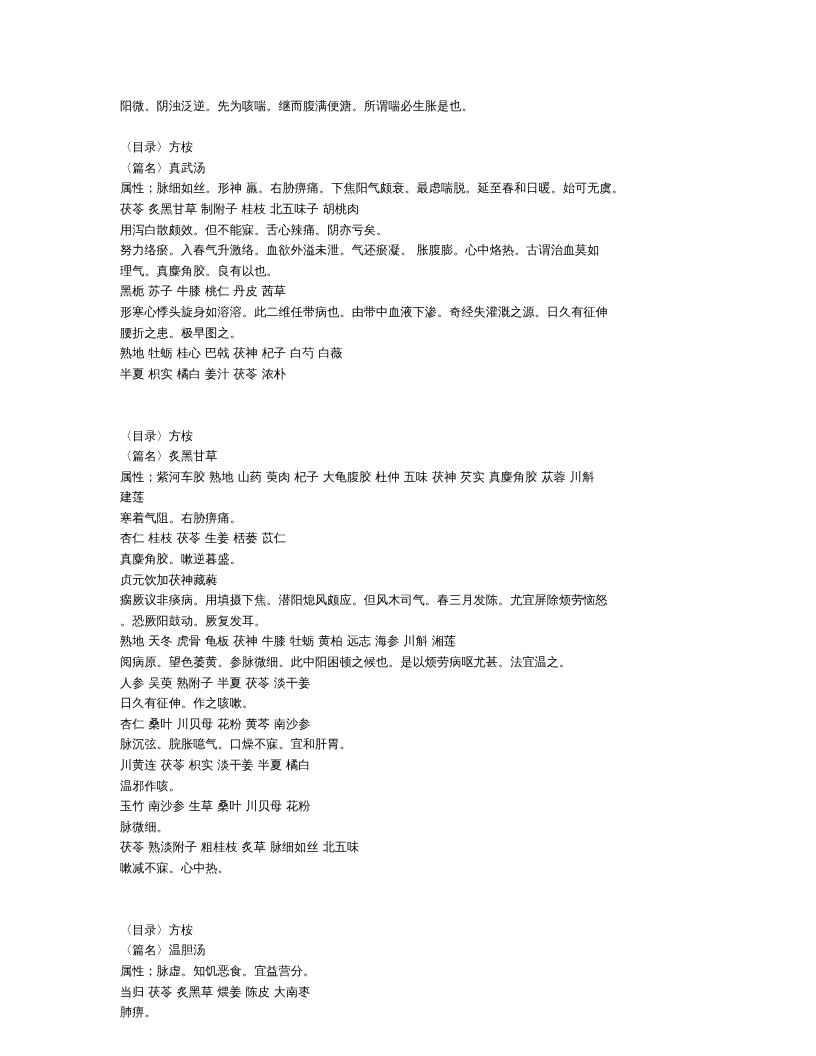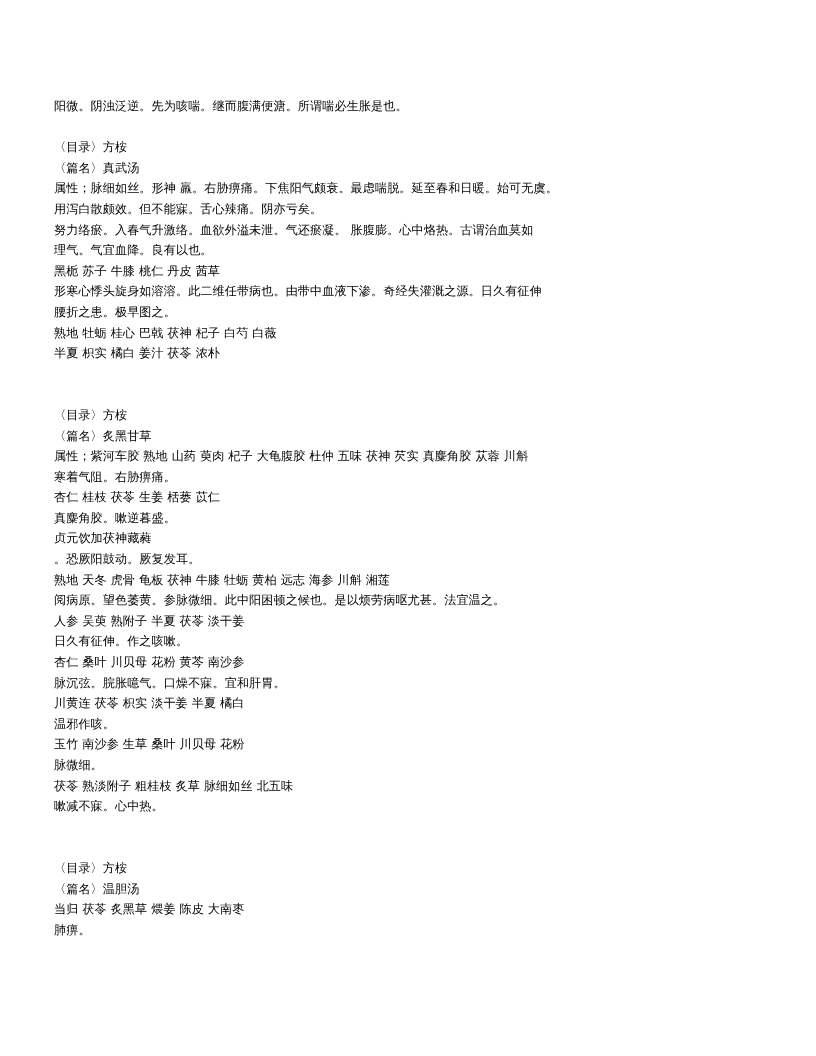--- a/index.html
+++ b/index.html
@@ -11,21 +11,21 @@
     width: 816px;
     height: 1056px;
     font-family: "DejaVu Sans", "Liberation Sans", sans-serif;
     color: #000000;
   }
   .page {
     position: relative;
     width: 816px;
     height: 942px;
     box-sizing: border-box;
-    padding: 96px 118px 96px 54px;
+    padding: 96px 118px 96px 120px;
     background: #ffffff;
   }
   .doc-body {
     font-size: 12.1px;
     line-height: 20.6px;
     letter-spacing: 0.1px;
   }
   .line {
     white-space: pre-wrap;
     word-break: break-all;
@@ -39,54 +39,58 @@
 
 <div class="page">
   <div class="doc-body">
 
     <div class="line">阳微。阴浊泛逆。先为咳喘。继而腹满便溏。所谓喘必生胀是也。</div>
     <div class="blank"></div>
 
     <div class="line">〈目录〉方桉</div>
     <div class="line">〈篇名〉真武汤</div>
     <div class="line">属性；脉细如丝。形神 羸。右胁痹痛。下焦阳气颇衰。最虑喘脱。延至春和日暖。始可无虞。</div>
+    <div class="line">茯苓 炙黑甘草 制附子 桂枝 北五味子 胡桃肉</div>
     <div class="line">用泻白散颇效。但不能寐。舌心辣痛。阴亦亏矣。</div>
     <div class="line">努力络瘀。入春气升激络。血欲外溢未泄。气还瘀凝。 胀腹膨。心中烙热。古谓治血莫如</div>
-    <div class="line">理气。气宜血降。良有以也。</div>
+    <div class="line">理气。真麋角胶。良有以也。</div>
     <div class="line">黑栀 苏子 牛膝 桃仁 丹皮 茜草</div>
     <div class="line">形寒心悸头旋身如溶溶。此二维任带病也。由带中血液下渗。奇经失灌溉之源。日久有征伸</div>
     <div class="line">腰折之患。极早图之。</div>
     <div class="line">熟地 牡蛎 桂心 巴戟 茯神 杞子 白芍 白薇</div>
     <div class="line">半夏 枳实 橘白 姜汁 茯苓 浓朴</div>
     <div class="blank"></div>
     <div class="blank"></div>
 
     <div class="line">〈目录〉方桉</div>
     <div class="line">〈篇名〉炙黑甘草</div>
     <div class="line">属性；紫河车胶 熟地 山药 萸肉 杞子 大龟腹胶 杜仲 五味 茯神 芡实 真麋角胶 苁蓉 川斛</div>
+    <div class="line">建莲</div>
     <div class="line">寒着气阻。右胁痹痛。</div>
     <div class="line">杏仁 桂枝 茯苓 生姜 栝蒌 苡仁</div>
     <div class="line">真麋角胶。嗽逆暮盛。</div>
     <div class="line">贞元饮加茯神藏蕤</div>
+    <div class="line">瘸厥议非痰病。用填摄下焦。潜阳熄风颇应。但风木司气。春三月发陈。尤宜屏除烦劳恼怒</div>
     <div class="line">。恐厥阳鼓动。厥复发耳。</div>
     <div class="line">熟地 天冬 虎骨 龟板 茯神 牛膝 牡蛎 黄柏 远志 海参 川斛 湘莲</div>
     <div class="line">阅病原。望色萎黄。参脉微细。此中阳困顿之候也。是以烦劳病呕尤甚。法宜温之。</div>
     <div class="line">人参 吴萸 熟附子 半夏 茯苓 淡干姜</div>
     <div class="line">日久有征伸。作之咳嗽。</div>
     <div class="line">杏仁 桑叶 川贝母 花粉 黄芩 南沙参</div>
     <div class="line">脉沉弦。脘胀噫气。口燥不寐。宜和肝胃。</div>
     <div class="line">川黄连 茯苓 枳实 淡干姜 半夏 橘白</div>
     <div class="line">温邪作咳。</div>
     <div class="line">玉竹 南沙参 生草 桑叶 川贝母 花粉</div>
     <div class="line">脉微细。</div>
     <div class="line">茯苓 熟淡附子 粗桂枝 炙草 脉细如丝 北五味</div>
     <div class="line">嗽减不寐。心中热。</div>
     <div class="line"></div>
     <div class="blank"></div>
     <div class="blank"></div>
 
     <div class="line">〈目录〉方桉</div>
     <div class="line">〈篇名〉温胆汤</div>
+    <div class="line">属性；脉虚。知饥恶食。宜益营分。</div>
     <div class="line">当归 茯苓 炙黑草 煨姜 陈皮 大南枣</div>
     <div class="line">肺痹。</div>
 
   </div>
 </div>
 
 </body></html>

